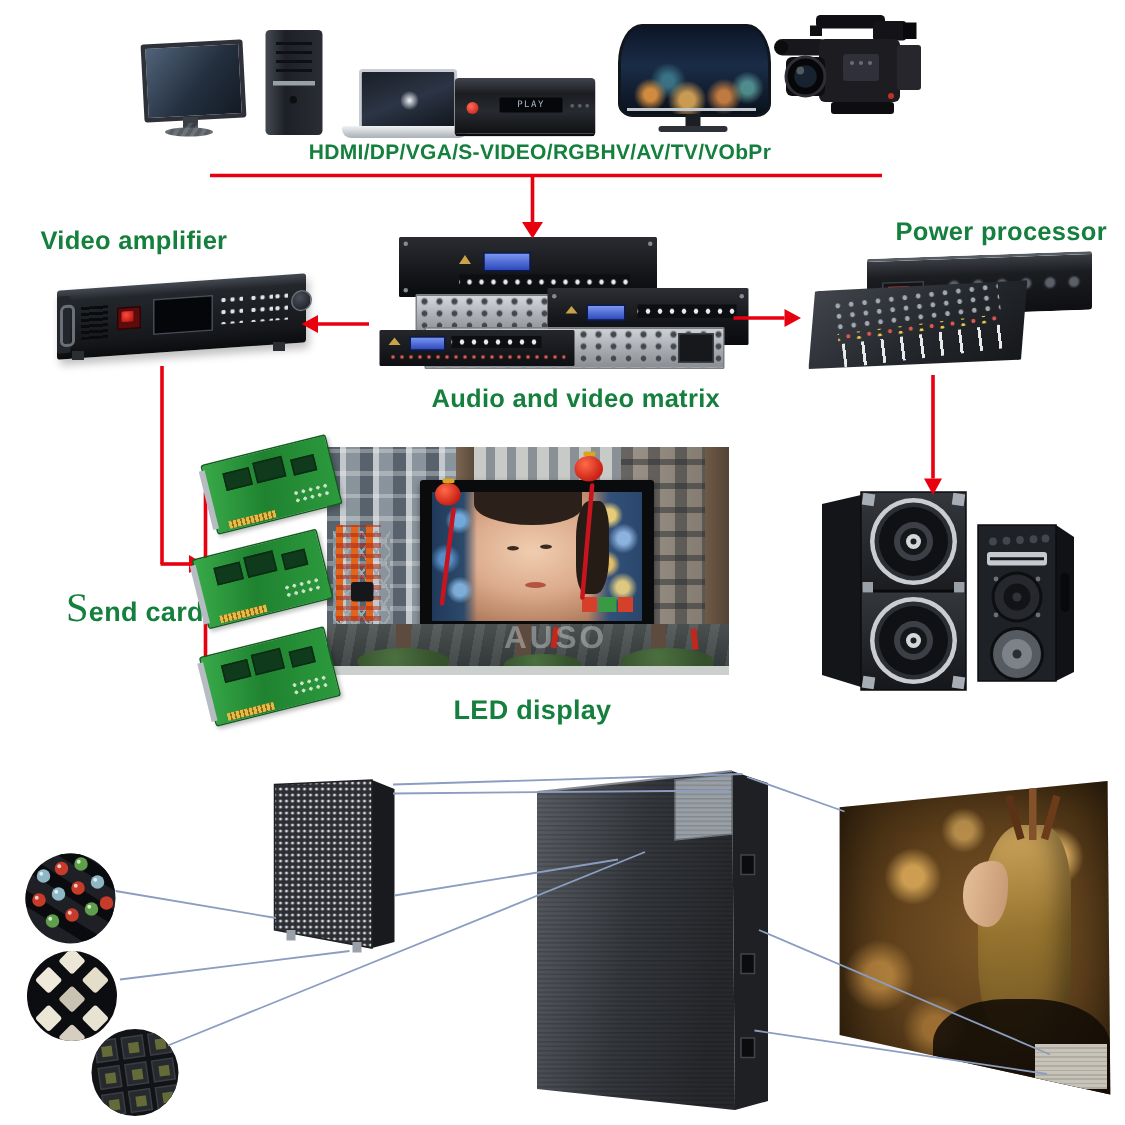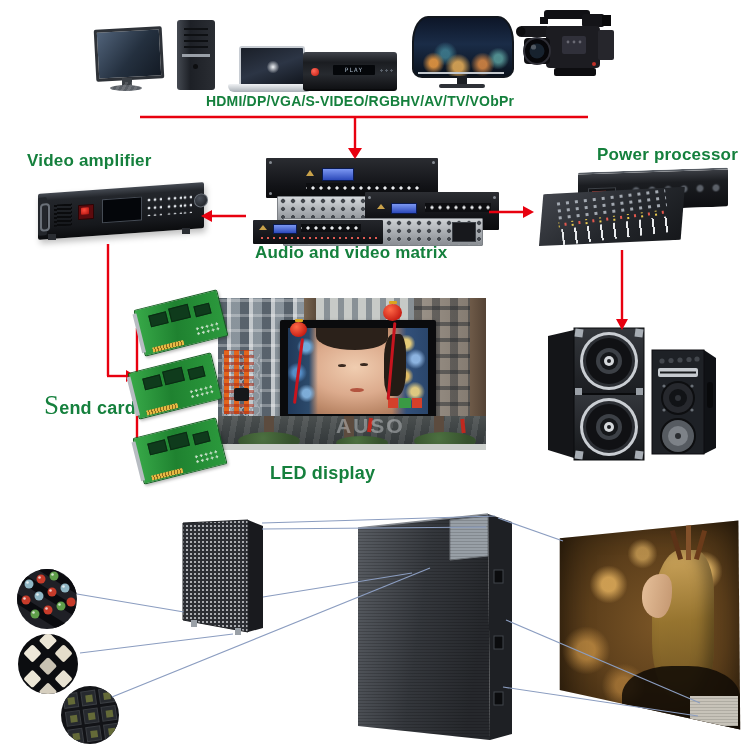--- a/index.html
+++ b/index.html
@@ -2,25 +2,25 @@
 <html><head>
 <meta charset="utf-8">
 <style>
   html,body{margin:0;padding:0;background:#fff;}
   #canvas{position:relative;width:750px;height:750px;background:#fff;overflow:hidden;
           font-family:"Liberation Sans",sans-serif;color:#1a1a1a;}
   .abs{position:absolute;}
   .lbl{position:absolute;font-weight:600;color:#15803d;letter-spacing:.2px;}
   .lbl-bus{left:190px;top:93px;width:340px;text-align:center;font-size:14px;font-weight:700;}
   .lbl-vp{left:27px;top:151px;font-size:17px;}
-  .lbl-matrix{left:255px;top:243px;width:225px;text-align:left;font-size:17px;}
+  .lbl-matrix{left:255px;top:256px;width:225px;text-align:right;font-size:17px;}
   .lbl-pa{left:597px;top:145px;font-size:17px;}
   .lbl-send{left:44px;top:390px;font-size:18px;}
   .lbl-send::first-letter{font-size:27px;font-family:"Liberation Serif",serif;font-weight:500;}
-  .lbl-led{left:270px;top:463px;width:170px;text-align:left;font-size:18px;}
+  .lbl-led{left:270px;top:463px;width:170px;text-align:center;font-size:18px;}
   .lbl-sound{left:585px;top:460px;width:110px;text-align:center;font-size:18px;}
 
   
   .desktop{left:95px;top:18px;width:132px;height:82px;}
   .monitor{left:0;top:10px;width:62px;height:46px;border:3px solid #2e3238;border-radius:2px;
            background:linear-gradient(130deg,#51637a 0%,#24303f 55%,#131a24 100%);transform:rotate(-3deg);}
   .mon-neck{left:27px;top:60px;width:10px;height:8px;background:#3a3f45;}
   .mon-base{left:15px;top:67px;width:32px;height:6px;background:#5a5f66;border-radius:50%;}
   .tower{left:82px;top:2px;width:38px;height:70px;border-radius:3px;
          background:linear-gradient(90deg,#454a52 0%,#1d2026 35%,#2a2d33 100%);}

